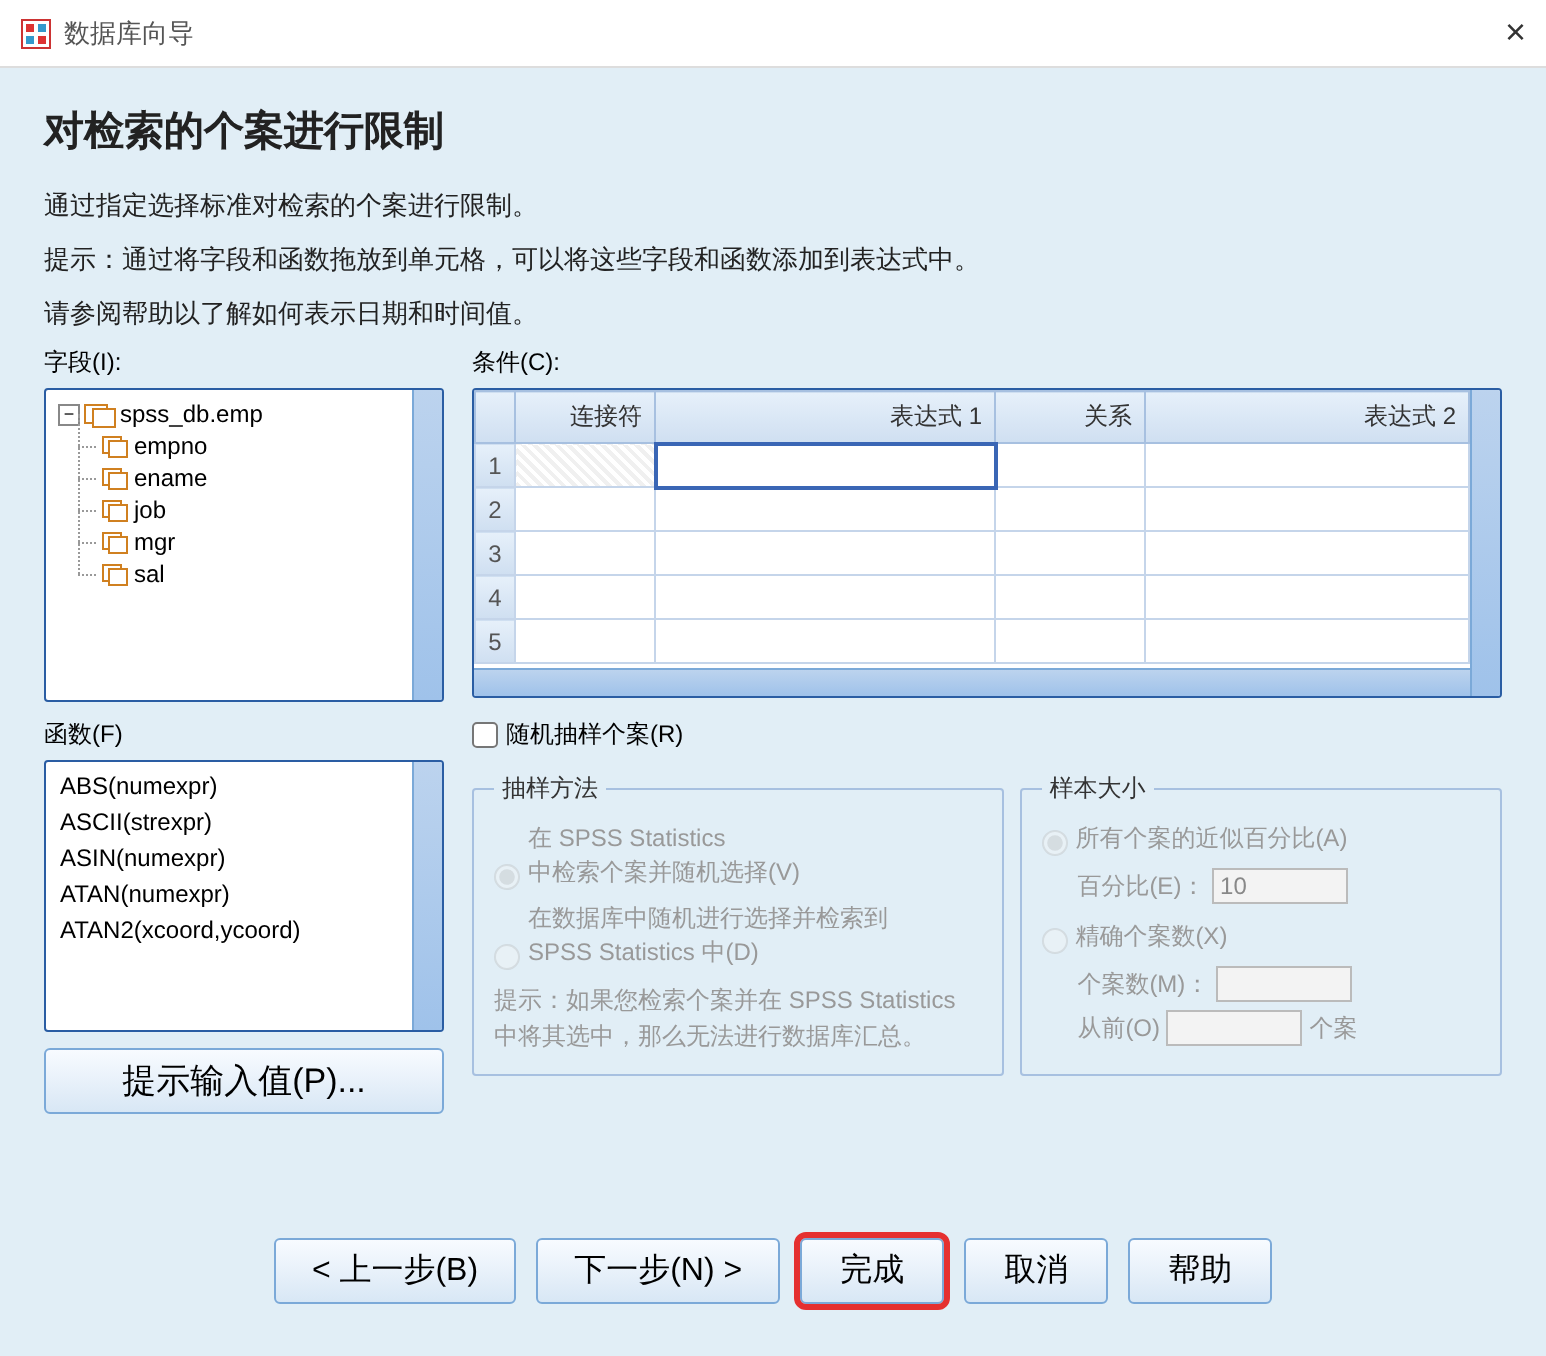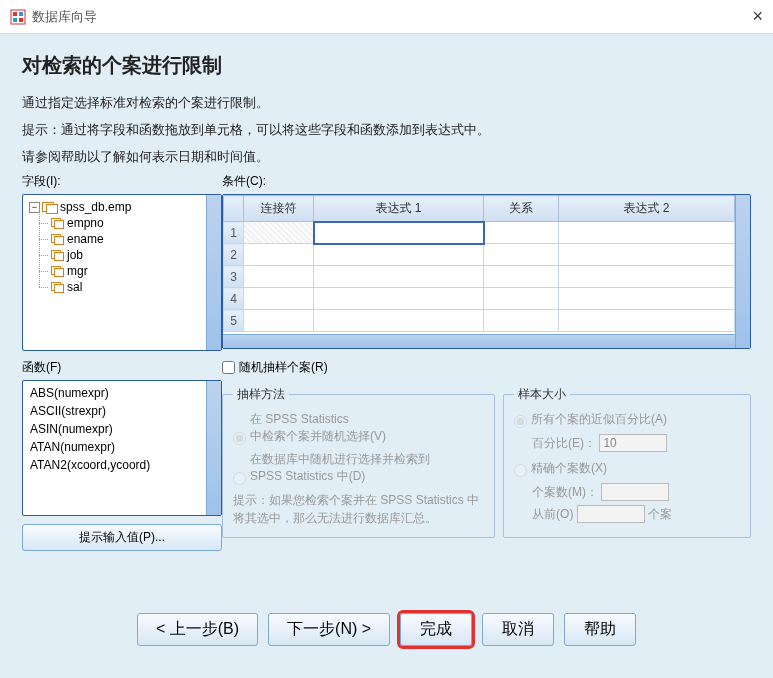--- a/index.html
+++ b/index.html
@@ -43,20 +43,21 @@
   margin-bottom: 14px;
 }
 .desc {
   font-size: 13px;
   color: #222;
   margin-bottom: 6px;
   line-height: 1.6;
 }
 .main-area {
   display: flex;
+  gap: 14px;
 }
 .left-col {
   width: 200px;
   display: flex;
   flex-direction: column;
 }
 .right-col {
   flex: 1;
   display: flex;
   flex-direction: column;
@@ -169,21 +170,21 @@
 }
 .func-item {
   padding: 2px 4px;
 }
 .prompt-btn {
   margin-top: 8px;
   background: linear-gradient(#f8fbff, #d8e7f5);
   border: 1px solid #7ba9d8;
   border-radius: 3px;
   padding: 4px 10px;
-  font-size: 12px;
+  font-size: 17px;
   cursor: pointer;
   display: inline-block;
 }
 .cond-grid {
   height: 155px;
   position: relative;
 }
 .grid-inner {
   position: absolute;
   left: 0; right: 15px; top: 0; bottom: 14px;
@@ -200,21 +201,21 @@
   border-collapse: collapse;
   width: 100%;
 }
 .grid-table th {
   background: linear-gradient(#e6f0fa, #cfdff1);
   border: 1px solid #a7c0e0;
   padding: 4px 6px;
   font-weight: normal;
   color: #333;
   font-size: 12px;
-  text-align: center;
+  text-align: right;
 }
 .grid-table th.rowhdr {
   width: 20px;
   text-align: center;
 }
 .grid-table td {
   border: 1px solid #c5d5ea;
   padding: 3px 4px;
   height: 22px;
   background: #fff;

